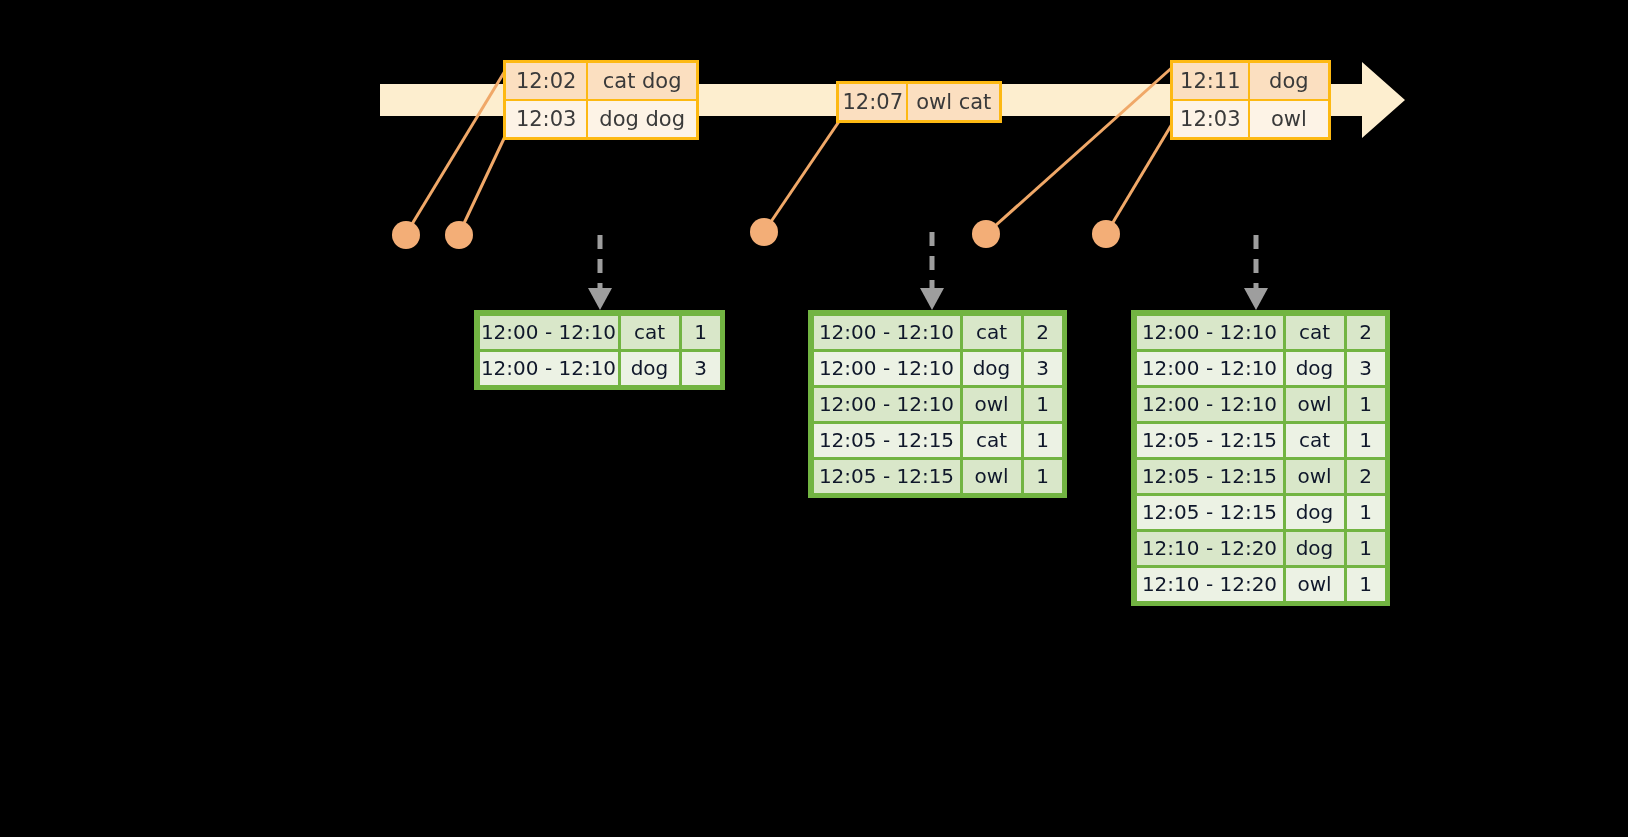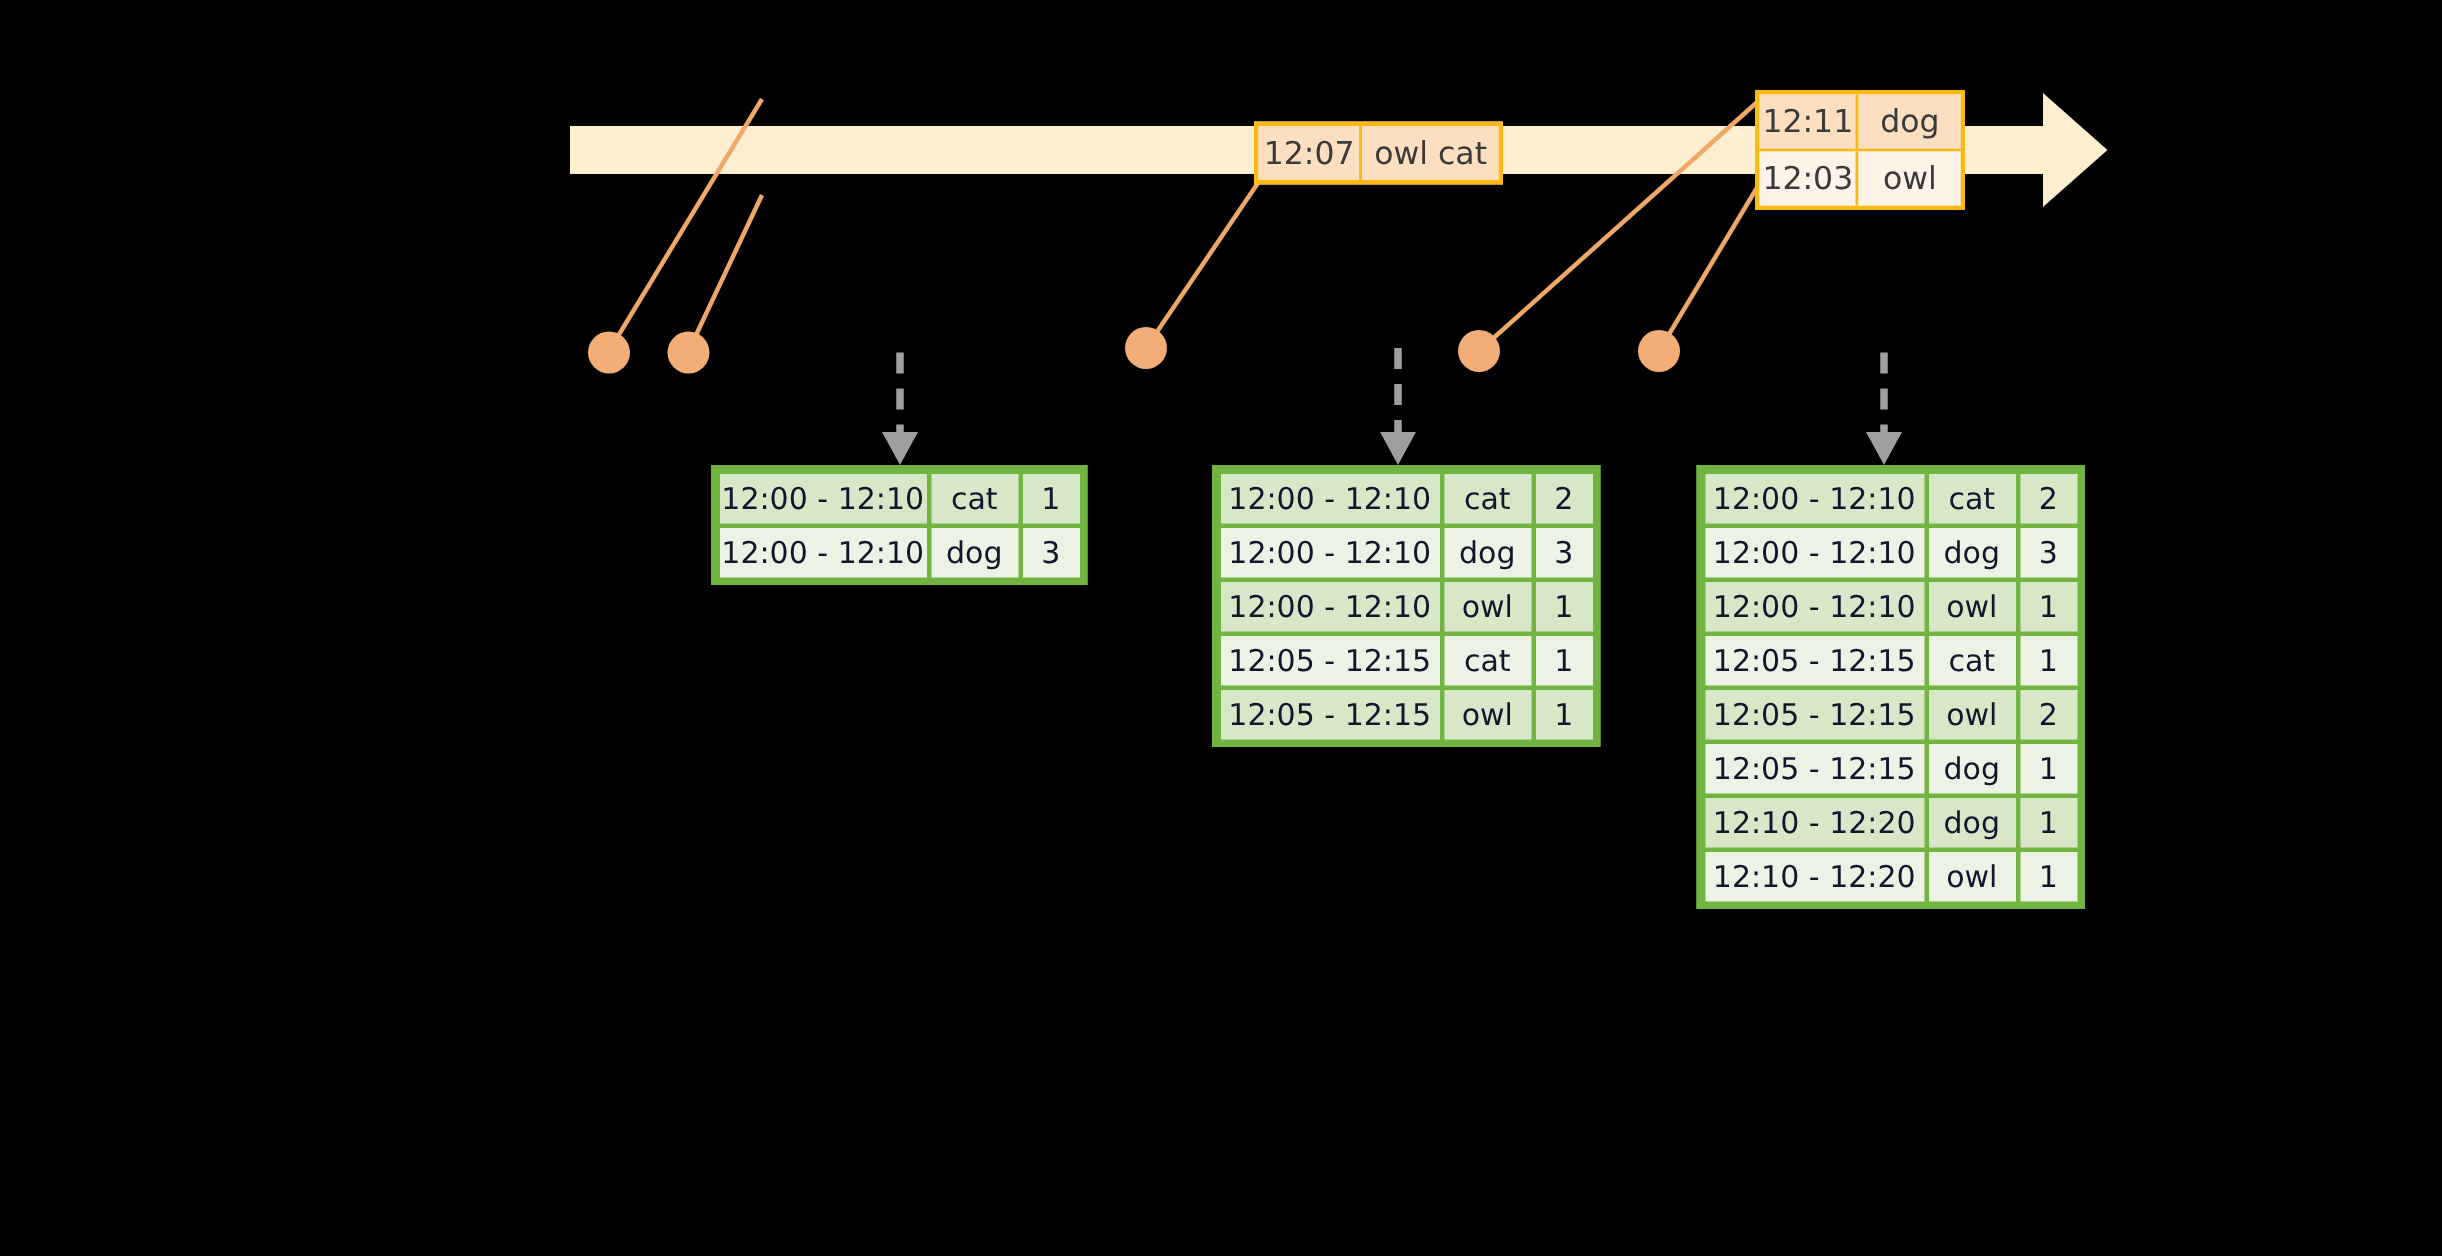--- a/index.html
+++ b/index.html
@@ -140,29 +140,39 @@
       <line x1="932" y1="232" x2="932" y2="292" stroke-dasharray="14 10"></line>
       <line x1="1256" y1="235" x2="1256" y2="292" stroke-dasharray="14 10"></line>
     </g>
     <g fill="#9E9E9E">
       <polygon points="588,288 612,288 600,310"></polygon>
       <polygon points="920,288 944,288 932,310"></polygon>
       <polygon points="1244,288 1268,288 1256,310"></polygon>
     </g>
   </svg>
 
+  <div class="event-box" style="left:503px; top:60px; width:196px;">
+    <div class="event-row">
+      <div class="event-cell time ev-shade-a">12:02</div>
+      <div class="event-cell words ev-shade-a">cat dog</div>
+    </div>
+    <div class="event-row">
+      <div class="event-cell time ev-shade-b">12:03</div>
+      <div class="event-cell words ev-shade-b">dog dog</div>
+    </div>
+  </div>
 
   <div class="event-box" style="left:836px; top:81px; width:166px;">
     <div class="event-row">
       <div class="event-cell time ev-shade-a">12:07</div>
       <div class="event-cell words ev-shade-a">owl cat</div>
     </div>
   </div>
 
-  <div class="event-box" style="left:1170px; top:60px; width:140px;">
+  <div class="event-box" style="left:1170px; top:60px; width:161px;">
     <div class="event-row">
       <div class="event-cell time ev-shade-a">12:11</div>
       <div class="event-cell words ev-shade-a" style="width:86px;">dog</div>
     </div>
     <div class="event-row">
       <div class="event-cell time ev-shade-b">12:03</div>
       <div class="event-cell words ev-shade-b" style="width:86px;">owl</div>
     </div>
   </div>
 

